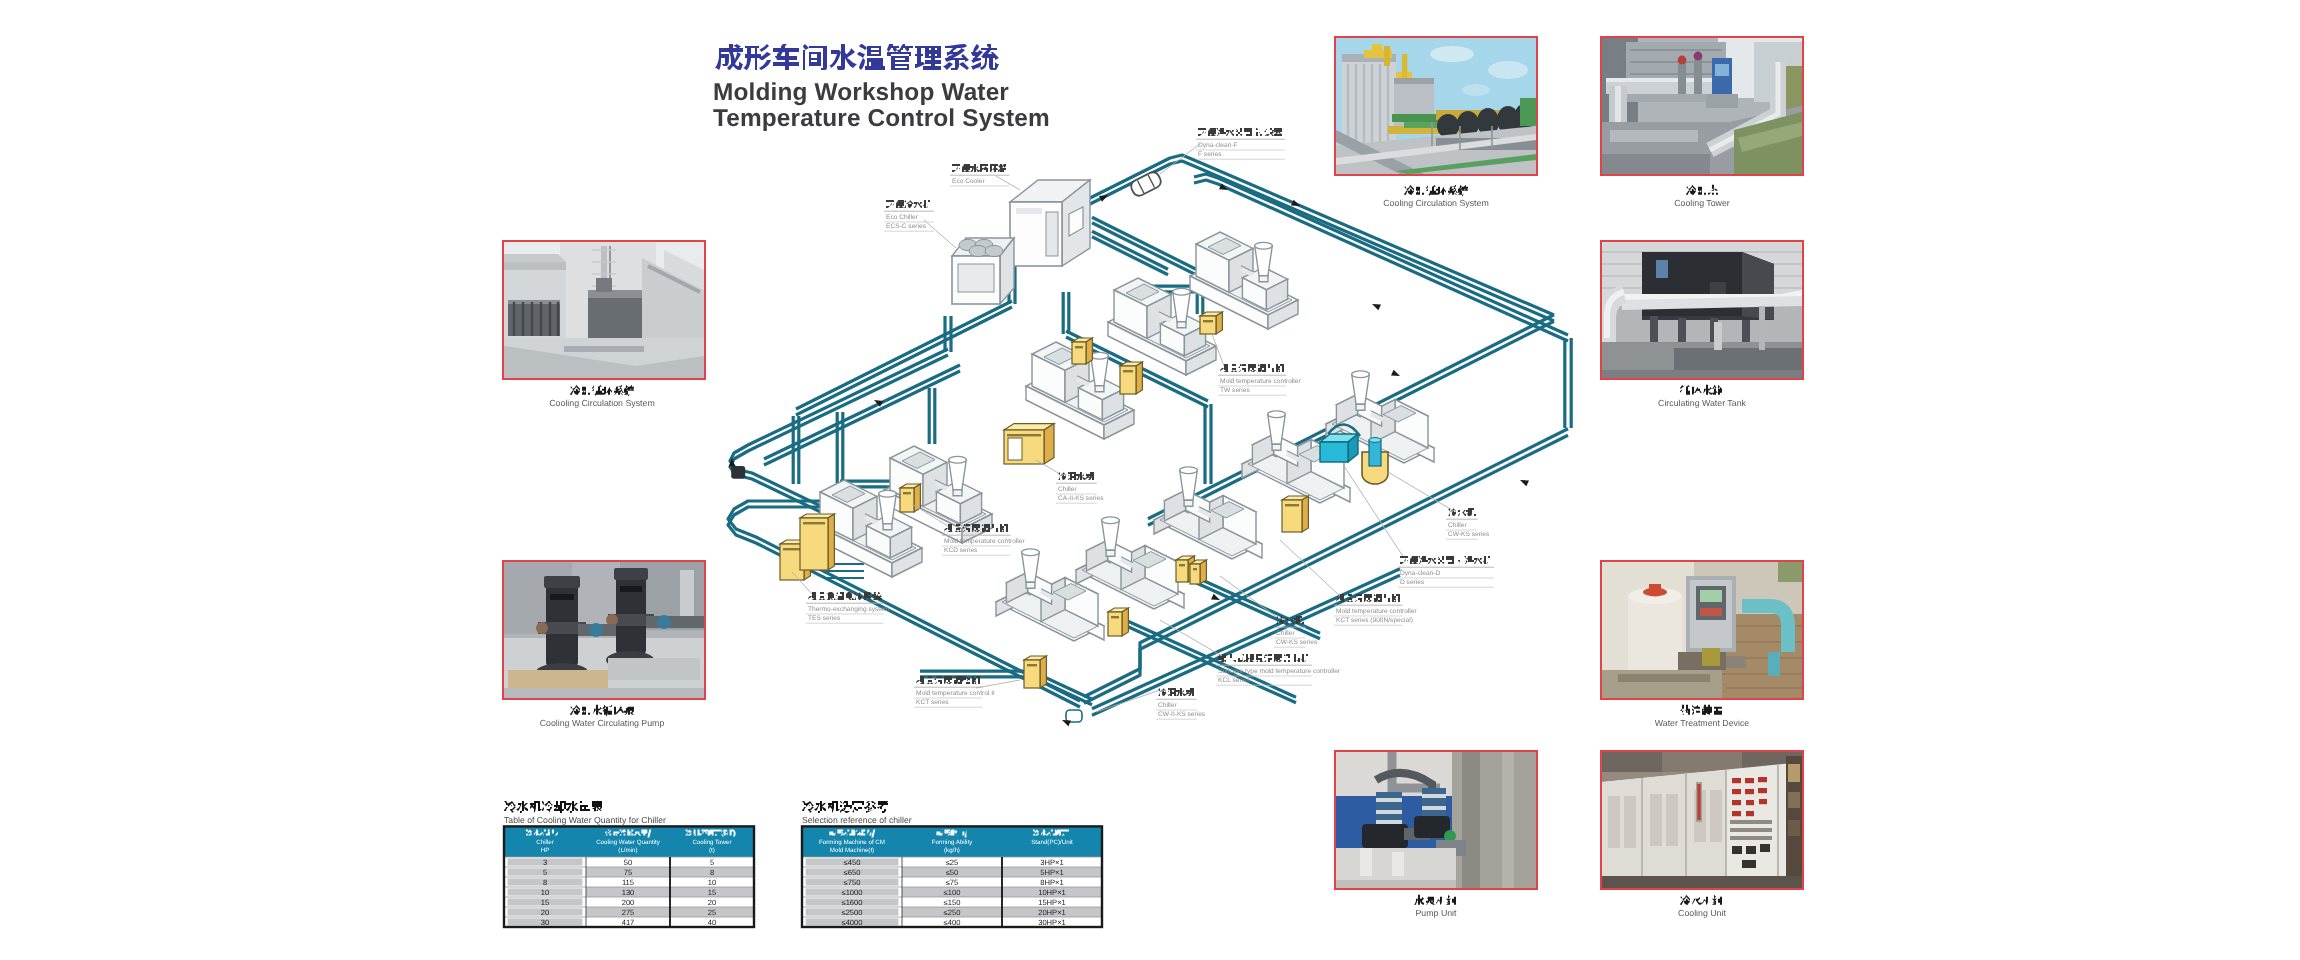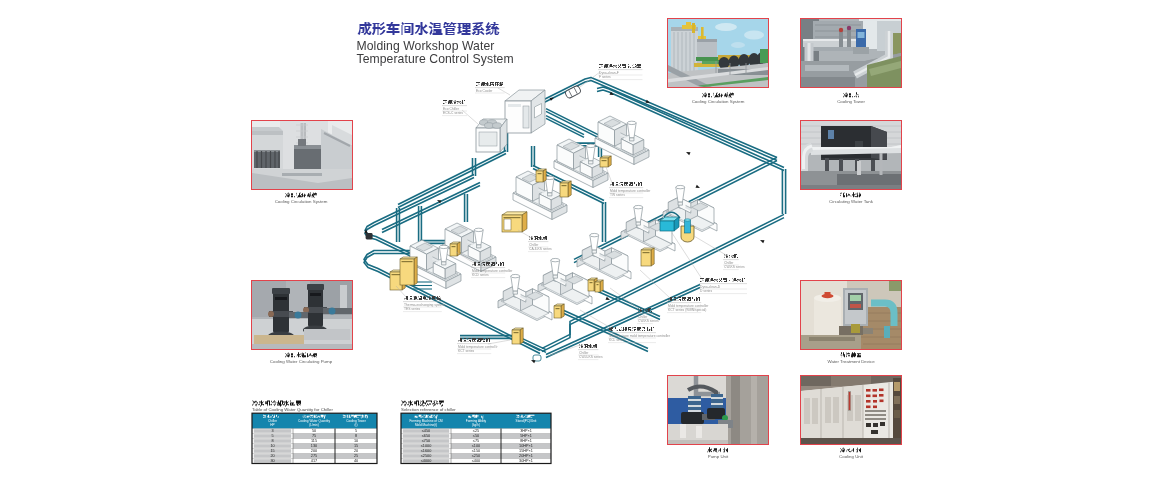--- a/index.html
+++ b/index.html
@@ -2,21 +2,21 @@
 <html><head><meta charset="utf-8"><style>
 html,body{margin:0;padding:0}
 body{width:1150px;height:480px;background:#fff;font-family:"Liberation Sans",sans-serif;position:relative;overflow:hidden}
 .ph{position:absolute;border:1.2px solid #e2434b;box-sizing:border-box;overflow:hidden}
 svg{display:block}
 .abs{position:absolute}
 </style></head><body>
 <svg class="abs" style="left:356px;top:20px" width="150" height="18" viewBox="0 0 150 18">
 <path transform="translate(1.5,14)" fill="#33389b" d="M7 -12C7 -11 7 -11 7 -10H2V-6C2 -4 1 -1 0 0C1 0 2 1 2 1C3 -0 3 -3 3 -5H5C5 -3 5 -3 5 -2C5 -2 5 -2 5 -2C4 -2 4 -2 3 -2C4 -2 4 -1 4 -1C4 -1 5 -1 5 -1C6 -1 6 -1 6 -1C7 -2 7 -3 7 -6C7 -6 7 -7 7 -7H3V-8H7C8 -6 8 -4 8 -2C8 -2 7 -1 6 -0C6 0 7 1 7 1C8 1 8 0 9 -1C10 0 11 1 12 1C13 1 13 1 14 -2C13 -2 13 -3 12 -3C12 -1 12 -1 12 -1C11 -1 11 -1 10 -2C11 -4 12 -5 13 -7L11 -8C11 -6 10 -5 10 -4C10 -5 9 -7 9 -8H14V-10H12L13 -11C12 -11 11 -12 11 -12L9 -11C10 -11 11 -10 11 -10H9C9 -11 9 -11 9 -12Z M26 -12C25 -11 24 -10 22 -9C23 -9 23 -8 23 -8C25 -9 26 -10 27 -11ZM26 -8C25 -7 24 -6 22 -5C23 -4 23 -4 24 -4C25 -5 27 -6 28 -7ZM26 -4C25 -2 24 -1 22 -0C22 0 23 1 23 1C25 0 27 -1 28 -4ZM20 -10V-7H18V-10ZM15 -7V-5H16C16 -3 16 -1 14 0C15 0 15 1 16 1C17 -0 18 -3 18 -5H20V1H21V-5H23V-7H21V-10H22V-11H15V-10H16V-7Z M31 -4C31 -4 32 -4 32 -4H35V-3H29V-1H35V1H37V-1H42V-3H37V-4H41V-6H37V-8H35V-6H33C33 -7 34 -8 34 -8H42V-10H35C35 -11 35 -11 36 -12L34 -12C33 -11 33 -11 33 -10H29V-8H32C32 -8 31 -7 31 -7C31 -6 31 -6 30 -6C30 -5 31 -5 31 -4Z M44 -9V1H45V-9ZM44 -11C44 -10 45 -10 45 -9L47 -10C47 -10 46 -11 45 -12ZM48 -4H51V-3H48ZM48 -7H51V-5H48ZM47 -8V-1H53V-8ZM47 -11V-10H54V-1C54 -0 54 -0 54 -0C54 -0 53 -0 53 -0C53 0 53 1 53 1C54 1 55 1 55 1C56 1 56 0 56 -1V-11Z M58 -9V-7H61C60 -4 59 -2 57 -1C58 -1 58 -0 58 0C60 -1 62 -4 63 -8L62 -9L61 -9ZM68 -10C68 -9 67 -8 66 -7C65 -7 65 -8 65 -9V-12H63V-1C63 -1 63 -1 63 -1C62 -1 62 -1 61 -1C61 -0 61 1 62 1C63 1 64 1 64 1C65 1 65 0 65 -1V-5C66 -3 67 -1 69 -0C70 -1 70 -1 71 -2C69 -2 68 -4 66 -5C67 -6 69 -7 70 -8Z M78 -8H82V-7H78ZM78 -10H82V-9H78ZM76 -11V-6H83V-11ZM72 -11C73 -10 74 -10 75 -9L76 -10C75 -11 74 -12 73 -12ZM71 -7C72 -6 73 -6 74 -5L75 -7C74 -7 73 -8 72 -8ZM72 -0 73 1C74 -0 75 -2 75 -4L74 -5C73 -3 72 -1 72 -0ZM75 -1V1H85V-1H84V-5H76V-1ZM77 -1V-3H78V-1ZM80 -1V-3H80V-1ZM82 -1V-3H82V-1Z M88 -6V1H90V1H96V1H97V-2H90V-3H97V-6ZM96 -0H90V-1H96ZM91 -9C91 -9 91 -8 92 -8H86V-6H88V-7H97V-6H98V-8H93C93 -8 93 -9 93 -9ZM90 -5H95V-4H90ZM87 -12C87 -11 86 -10 86 -9C86 -9 87 -8 87 -8C87 -9 88 -9 88 -10H89C89 -9 89 -9 90 -8L91 -9C91 -9 91 -10 90 -10H92V-11H89C89 -11 89 -12 89 -12ZM94 -12C93 -11 93 -10 92 -9C93 -9 93 -9 94 -9C94 -9 94 -9 94 -10H95C95 -9 96 -9 96 -8L97 -9C97 -9 97 -10 97 -10H99V-11H95C95 -11 95 -12 95 -12Z M107 -7H108V-6H107ZM110 -7H111V-6H110ZM107 -10H108V-9H107ZM110 -10H111V-9H110ZM104 -1V1H113V-1H110V-2H113V-4H110V-5H113V-11H105V-5H108V-4H105V-2H108V-1ZM100 -2 100 -0C101 -0 103 -1 105 -2L104 -3L103 -3V-6H104V-7H103V-10H105V-11H100V-10H101V-7H100V-6H101V-2Z M117 -3C116 -2 115 -1 114 -1C115 -0 115 0 116 1C117 -0 118 -1 119 -2ZM122 -2C123 -1 125 -0 126 1L127 -0C126 -1 125 -2 124 -3ZM123 -6C123 -6 123 -6 124 -5L119 -5C121 -6 123 -7 125 -9L123 -10C123 -9 122 -9 121 -8L119 -8C119 -9 120 -9 121 -10C123 -10 125 -10 126 -11L125 -12C122 -12 118 -11 115 -11C115 -11 115 -10 115 -10C116 -10 117 -10 119 -10C118 -9 117 -8 117 -8C116 -8 116 -8 116 -8C116 -7 116 -7 116 -6C116 -6 117 -7 119 -7C118 -6 117 -6 117 -6C116 -5 116 -5 115 -5C115 -4 115 -4 116 -3C116 -3 117 -4 120 -4V-1C120 -0 120 -0 120 -0C119 -0 118 -0 118 -0C118 0 118 1 118 1C119 1 120 1 121 1C121 1 122 0 122 -1V-4L125 -4C125 -4 125 -3 125 -3L127 -4C126 -5 125 -6 124 -7Z M137 -5V-1C137 1 138 1 139 1C139 1 140 1 140 1C141 1 141 0 142 -2C141 -2 141 -2 140 -3C140 -1 140 -0 140 -0C140 -0 139 -0 139 -0C139 -0 139 -0 139 -1V-5ZM135 -5C135 -2 135 -1 132 -0C133 0 133 1 133 1C136 0 136 -2 136 -5ZM128 -1 129 1C130 0 132 -0 133 -1L133 -3C131 -2 129 -1 128 -1ZM136 -12C136 -11 136 -11 137 -10H133V-9H136C135 -8 134 -7 134 -7C134 -6 133 -6 133 -6C133 -6 134 -5 134 -5C134 -5 135 -5 140 -5C140 -5 140 -5 140 -4L142 -5C141 -6 140 -7 139 -8L138 -8C138 -7 139 -7 139 -7L136 -7C137 -7 137 -8 138 -9H141V-10H137L138 -10C138 -11 138 -12 138 -12ZM129 -6C129 -6 129 -6 130 -6C130 -6 130 -5 129 -5C129 -4 129 -4 128 -4C128 -4 129 -3 129 -2C129 -3 130 -3 133 -4C133 -4 133 -5 133 -5L131 -5C132 -6 133 -7 134 -8L132 -9C132 -9 132 -8 131 -8L130 -8C131 -9 132 -10 132 -11L131 -12C130 -11 129 -9 129 -8C129 -8 128 -8 128 -8C128 -7 129 -6 129 -6Z"></path>
   </svg>
-<div class="abs" style="left:356.5px;top:39.5px;font-size:12.2px;font-weight:normal;color:#3c3c3e;line-height:13.8px;letter-spacing:0.08px">Molding Workshop Water<br>Temperature Control System</div>
+<div class="abs" style="left:356.5px;top:39.5px;font-size:12.2px;font-weight:bold;color:#3c3c3e;line-height:13.8px;letter-spacing:0.08px">Molding Workshop Water<br>Temperature Control System</div>
 <div class="ph" style="left:667px;top:18px;width:102px;height:70px">
     <svg width="100" height="68" viewBox="0 0 100 68">
       <rect width="100" height="68" fill="#a6d6ea"></rect>
 <ellipse cx="58" cy="8" rx="11" ry="4" fill="#cfe8f2"></ellipse>
       <ellipse cx="86" cy="16" rx="10" ry="4.5" fill="#c8e5f1"></ellipse>
       <ellipse cx="70" cy="26" rx="7" ry="3" fill="#bedfee"></ellipse>
 <rect x="3" y="10" width="27" height="44" fill="#ccd2d6"></rect>
 <rect x="3" y="8" width="27" height="4" fill="#a9b1b6"></rect>
 <g stroke="#b5bcc1" stroke-width="1.2">
         <path d="M6 13 v40"></path>

